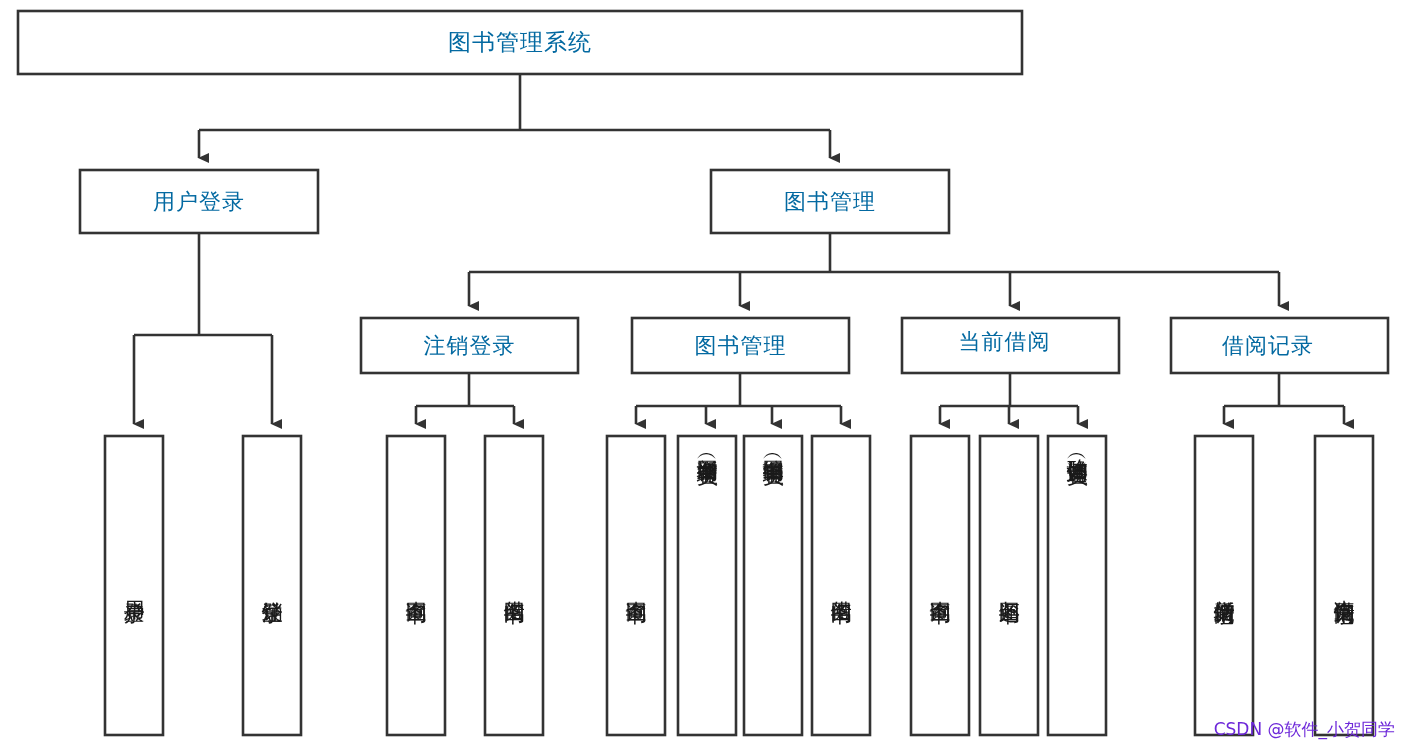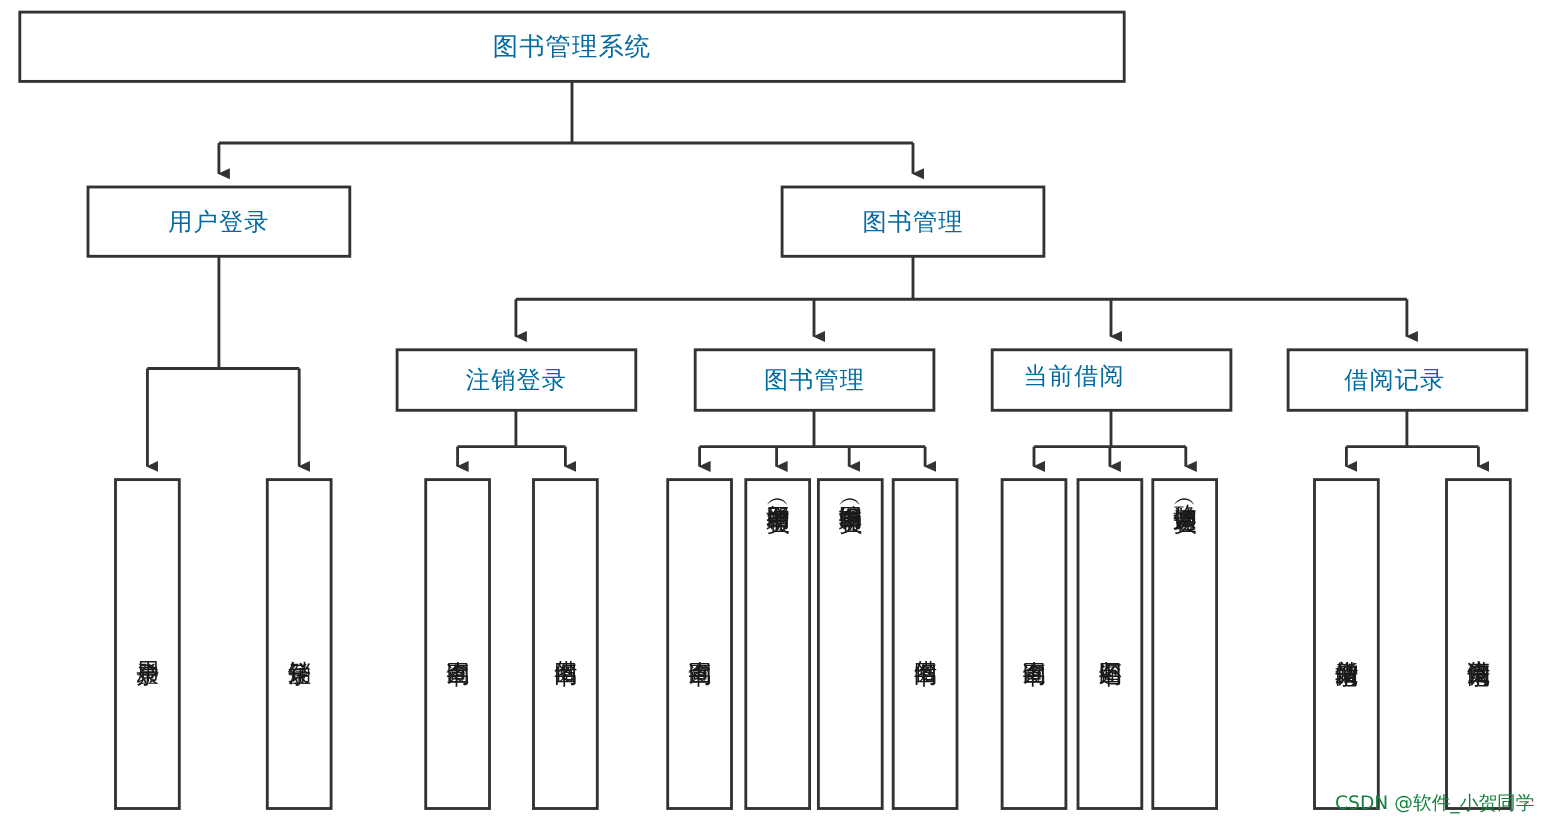--- a/index.html
+++ b/index.html
@@ -75,21 +75,21 @@
   }
   .title-text {
     font-size: 23px;
   }
   #watermark {
     position: absolute;
     right: 10px;
     bottom: 6px;
     font-family: "DejaVu Sans", "Liberation Sans", sans-serif;
     font-size: 17px;
-    color: #15803d;
+    color: #6d28d9;
     white-space: nowrap;
     pointer-events: none;
   }
 </style>
 </head>
 <body>
 
 <div id="diagram-root">
 
   <svg class="diagram" viewBox="0 0 1405 747" xmlns="http://www.w3.org/2000/svg">
@@ -199,21 +199,21 @@
   </div>
 
   <div class="hlabel-wrap" style="left:361px; top:318px; width:217px; height:55px;">
     <span class="hlabel-text">注销登录</span>
   </div>
 
   <div class="hlabel-wrap" style="left:632px; top:318px; width:217px; height:55px;">
     <span class="hlabel-text">图书管理</span>
   </div>
 
-  <div class="hlabel-wrap" style="left:868px; top:318px; width:217px; height:47px;">
+  <div class="hlabel-wrap" style="left:896px; top:318px; width:217px; height:47px;">
     <span class="hlabel-text">当前借阅</span>
   </div>
 
   <div class="hlabel-wrap" style="left:1171px; top:318px; width:194px; height:55px;">
     <span class="hlabel-text">借阅记录</span>
   </div>
 
   <div class="vlabel-wrap" style="left:105px; top:436px; width:58px; height:299px;">
     <span class="vlabel-text">用户登录</span>
   </div>

